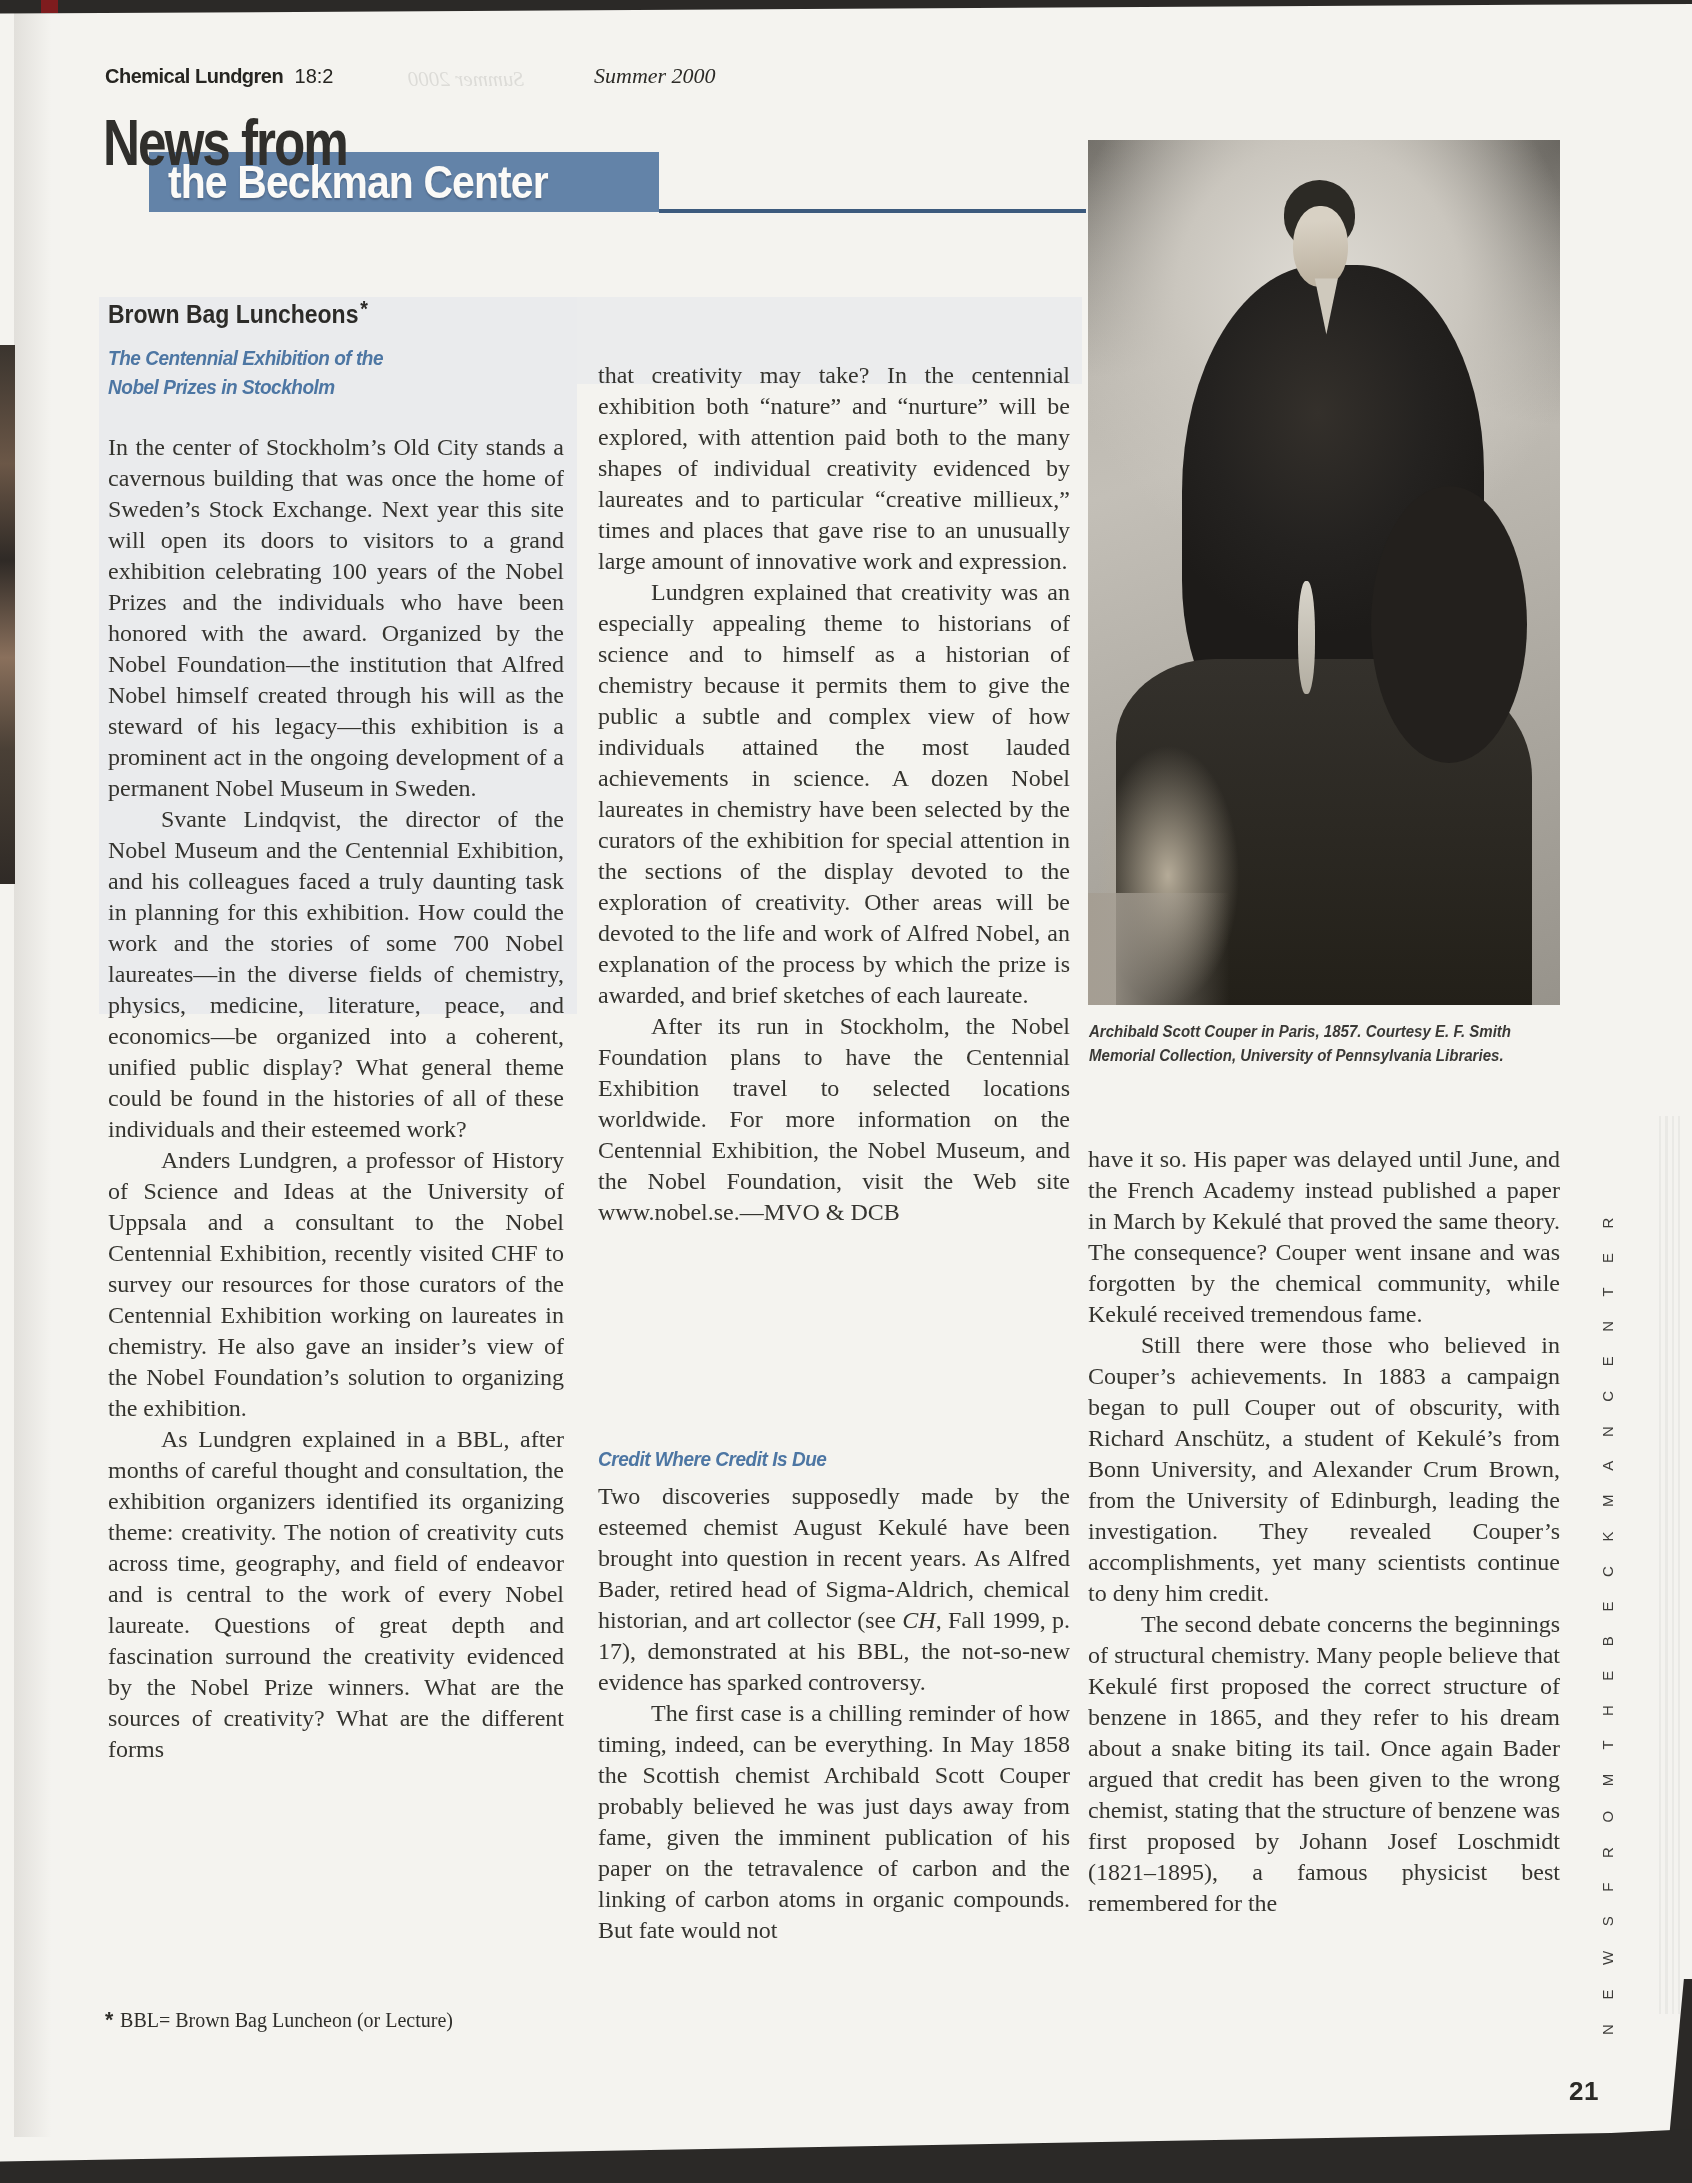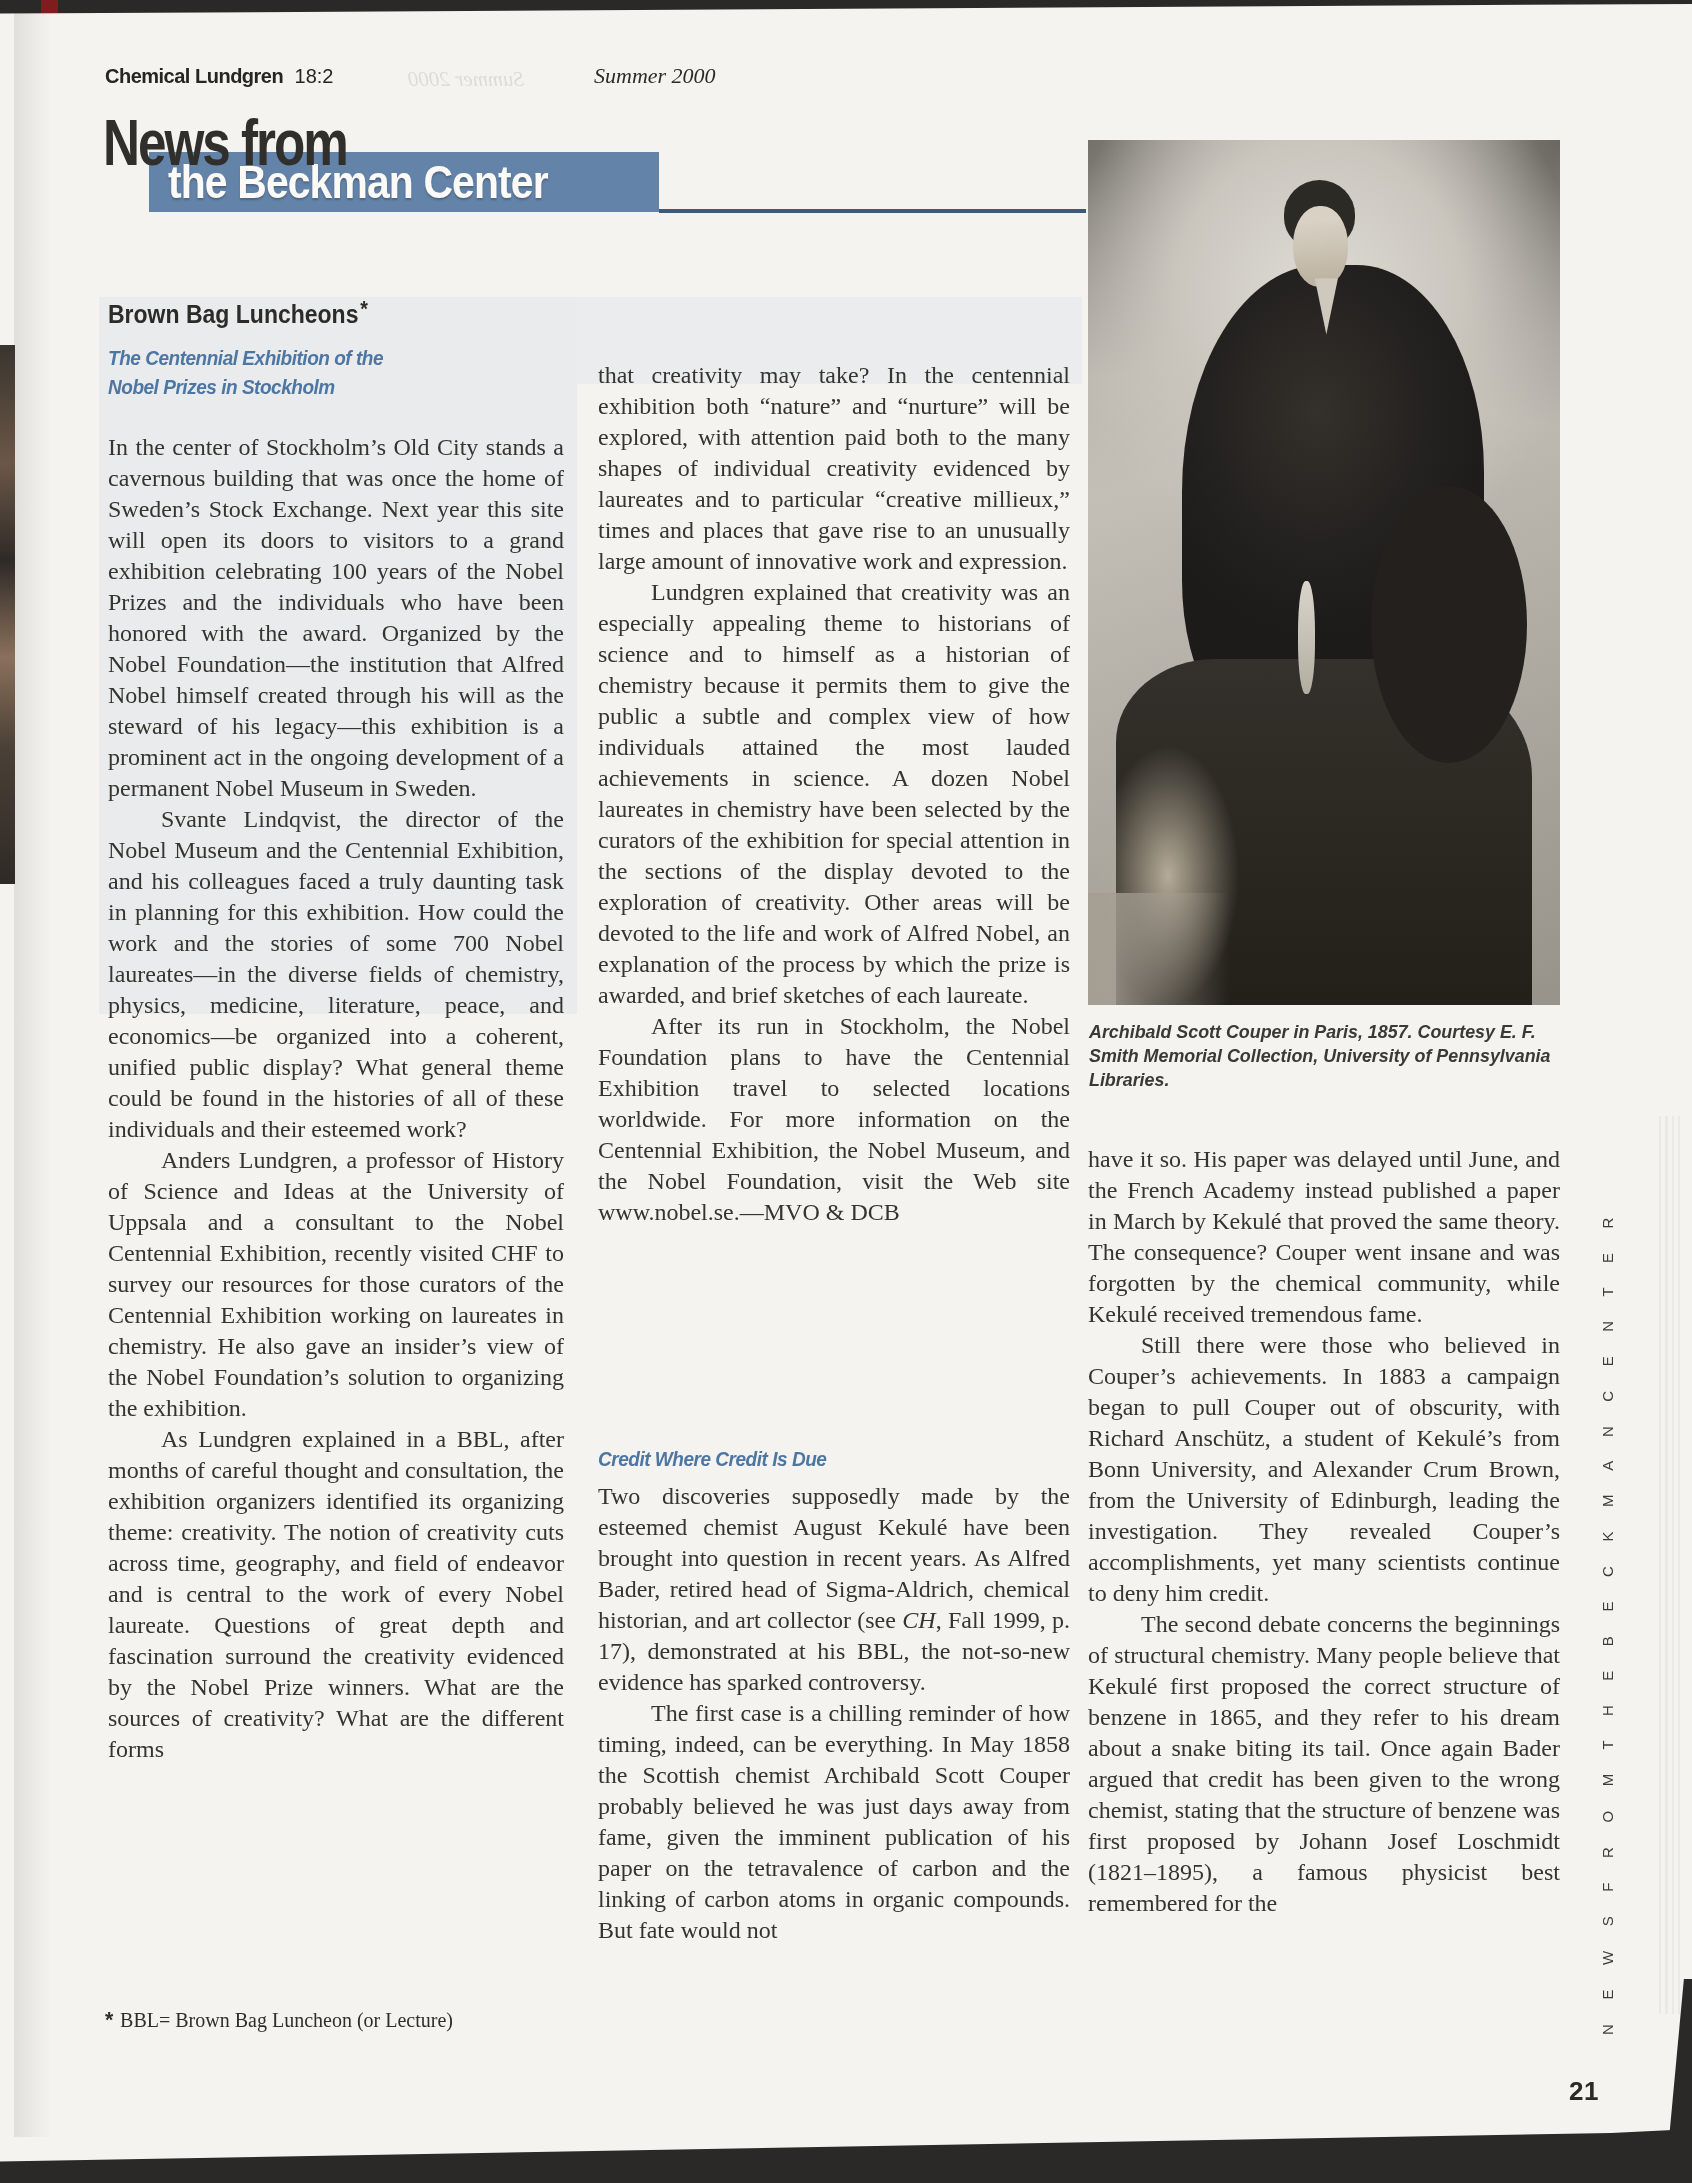--- a/index.html
+++ b/index.html
@@ -93,21 +93,21 @@
   .photo .legs{position:absolute;left:6%;top:60%;width:88%;height:40%;
     background:linear-gradient(#34312c 0%,#232019 100%);border-radius:24% 34% 0 0;}
   .photo .knee{position:absolute;left:2%;top:70%;width:30%;height:30%;
     background:radial-gradient(closest-side,#b5ab98 0%,rgba(181,171,152,0) 100%);}
   .photo .floor{position:absolute;left:0;top:87%;width:30%;height:13%;
     background:linear-gradient(90deg,#a59e93,rgba(165,158,147,0));}
 
   
   .caption{left:1089px;top:1020px;width:490px;z-index:6;
     font-family:"Liberation Sans","DejaVu Sans",sans-serif;font-weight:700;font-style:italic;
-    font-size:19px;line-height:24px;color:#3a3936;}
+    font-size:16px;line-height:24px;color:#3a3936;}
   .caption .squeeze{display:inline-block;transform:scaleX(0.94);transform-origin:left top;width:500px;}
 
   
   .sidebar-vert{left:1599px;top:1358px;height:677px;width:31px;z-index:6;
     writing-mode:vertical-rl;transform:rotate(180deg);
     font-family:"Liberation Sans","DejaVu Sans",sans-serif;font-weight:400;
     font-size:15px;letter-spacing:10.2px;color:#3d3c39;white-space:nowrap;}
 
   
   .page-number{left:1569px;top:2076px;z-index:6;font-family:"Liberation Sans","DejaVu Sans",sans-serif;

